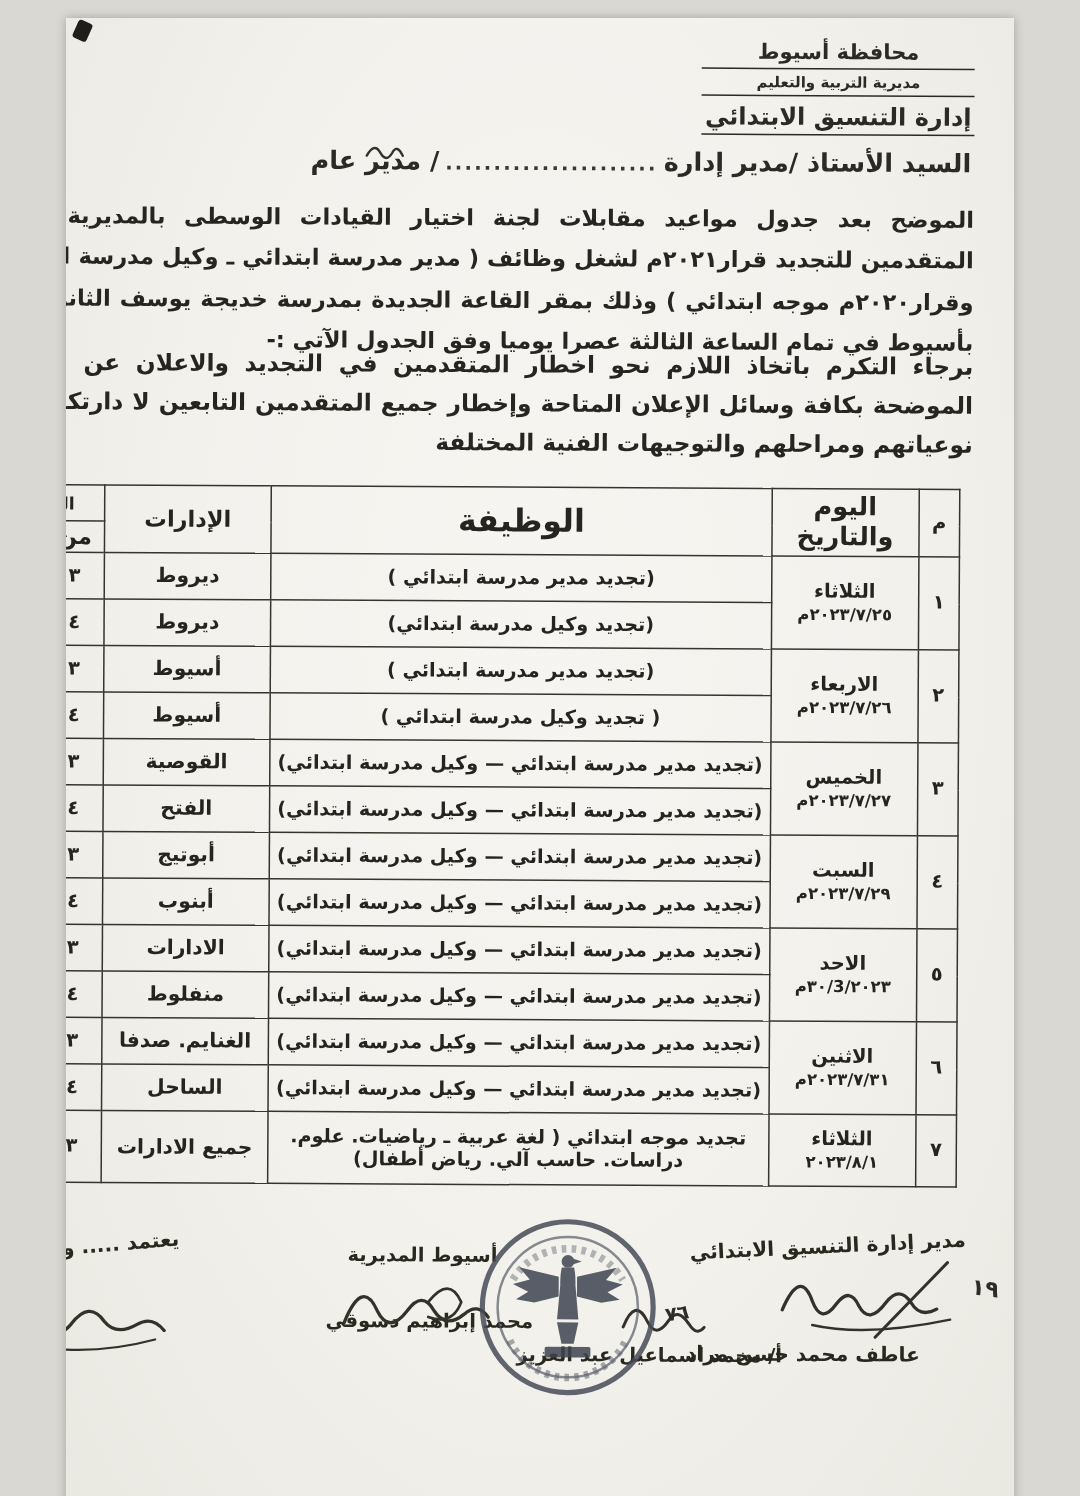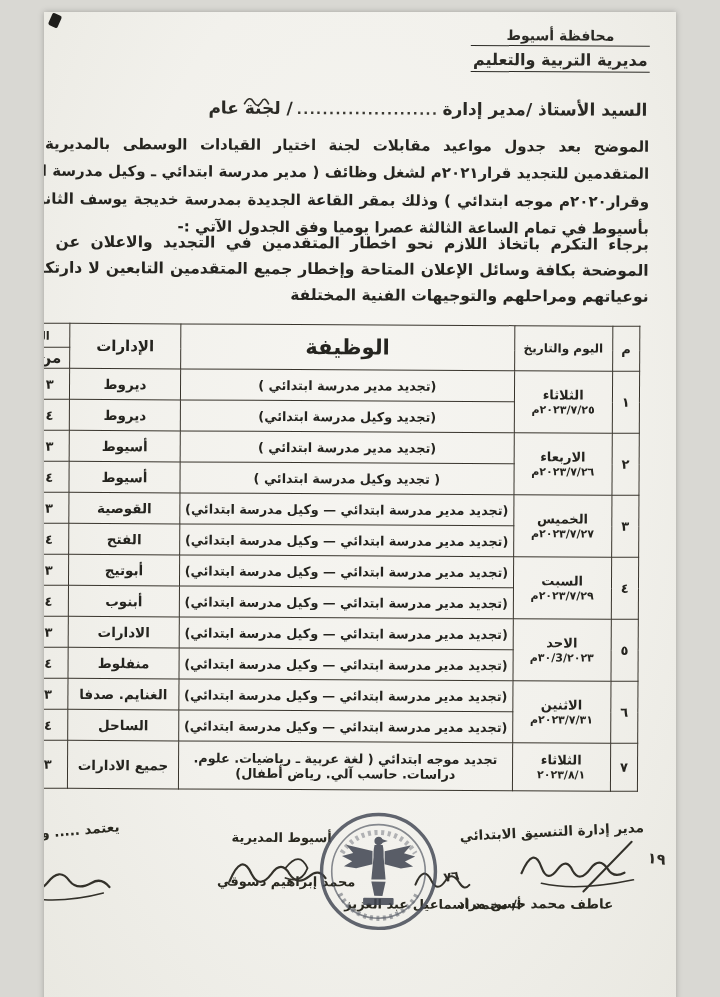--- a/index.html
+++ b/index.html
@@ -10,35 +10,35 @@
       radial-gradient(ellipse at 50% 40%, #f6f5f1 0%, #f2f1ec 55%, #e9e8e1 100%);
     color:#2b2a25; direction:rtl; overflow:hidden;
     box-shadow:0 0 6px rgba(0,0,0,.25);
   }
   .tilt { position:absolute; inset:0; transform:rotate(0.3deg); transform-origin:top right; }
 
   
   .hdr { position:absolute; top:16px; right:26px; text-align:center; font-weight:700; }
   .hdr .hline { display:block; border-bottom:1.6px solid #2b2a25; padding:0 2px 2px; margin-bottom:4px; }
   .hdr .l1 { font-size:14px; }
-  .hdr .l2 { font-size:16px; }
+  .hdr .l2 { font-size:10px; }
   .hdr .l3 { font-size:16px; }
 
   .salutation { position:absolute; top:88px; right:28px; width:520px; display:flex; align-items:baseline; font-weight:700; font-size:17px; white-space:nowrap; }
   .salutation .dots { font-size:13px; letter-spacing:1.5px; padding:0 4px; color:#3a3831; }
 
   .para { position:absolute; right:26px; width:666px; font-weight:700; text-align:justify; color:#262520; }
   .para1 { top:122px; font-size:15px; line-height:1.82; }
   .para2 { top:220px; font-size:15.5px; line-height:1.68; }
 
   
   table.sched { position:absolute; top:314px; right:34px; width:650px; border-collapse:collapse; table-layout:fixed; font-weight:700; }
   .sched th, .sched td { border:1.5px solid #38342c; text-align:center; vertical-align:middle; padding:1px 2px; color:#25241f; }
   .h-num  { font-size:13px; }
-  .h-day  { font-size:12px; }
+  .h-day  { font-size:17px; }
   .h-job  { font-size:21px; }
   .h-admin{ font-size:15px; }
   .h-hour { font-size:11.5px; height:24px; }
   .h-sub  { font-size:15px; height:20px; }
   .sched tbody tr { height:31px; }
   .sched tbody tr.r-last { height:48px; }
   .td-num { font-size:13px; }
   .day    { font-size:13px; }
   .date   { font-size:11px; margin-top:1px; }
   .td-job { font-size:12.8px; }
@@ -74,26 +74,27 @@
 </head>
 <body>
 
 <div class="page">
   <div class="speck"></div>
   <div class="tilt">
 
     <div class="hdr">
       <span class="hline l1">محافظة أسيوط</span>
       <span class="hline l2">مديرية التربية والتعليم</span>
+      <span class="hline l3">إدارة التنسيق الابتدائي</span>
     </div>
 
     <div class="salutation">
       <span>السيد الأستاذ /مدير إدارة</span>
       <span class="dots">......................</span>
-      <span>/ لجنة عام</span>
+      <span>/ مدير عام</span>
     </div>
     <svg class="scrib scrib-e" viewBox="0 0 30 18">
       <path d="M3 12 q5 -9 9 -2 q4 7 8 0 q3 -6 7 2" stroke-width="1.6"></path>
     </svg>
 
     <p class="para para1">الموضح بعد جدول مواعيد مقابلات لجنة اختيار القيادات الوسطى بالمديرية للسادة المتقدمين للتجديد قرار٢٠٢١م لشغل وظائف ( مدير مدرسة ابتدائي ـ وكيل مدرسة ابتدائي ) وقرار٢٠٢٠م موجه ابتدائي ) وذلك بمقر القاعة الجديدة بمدرسة خديجة يوسف الثانوية بنات بأسيوط في تمام الساعة الثالثة عصرا يوميا  وفق الجدول الآتي :-</p>
     <p class="para para2">برجاء التكرم باتخاذ اللازم نحو اخطار المتقدمين في التجديد والاعلان عن المواعيد الموضحة بكافة وسائل الإعلان المتاحة وإخطار جميع المتقدمين التابعين لا دارتكم بجميع نوعياتهم ومراحلهم والتوجيهات الفنية المختلفة</p>
 
     <table class="sched">
       <colgroup>

